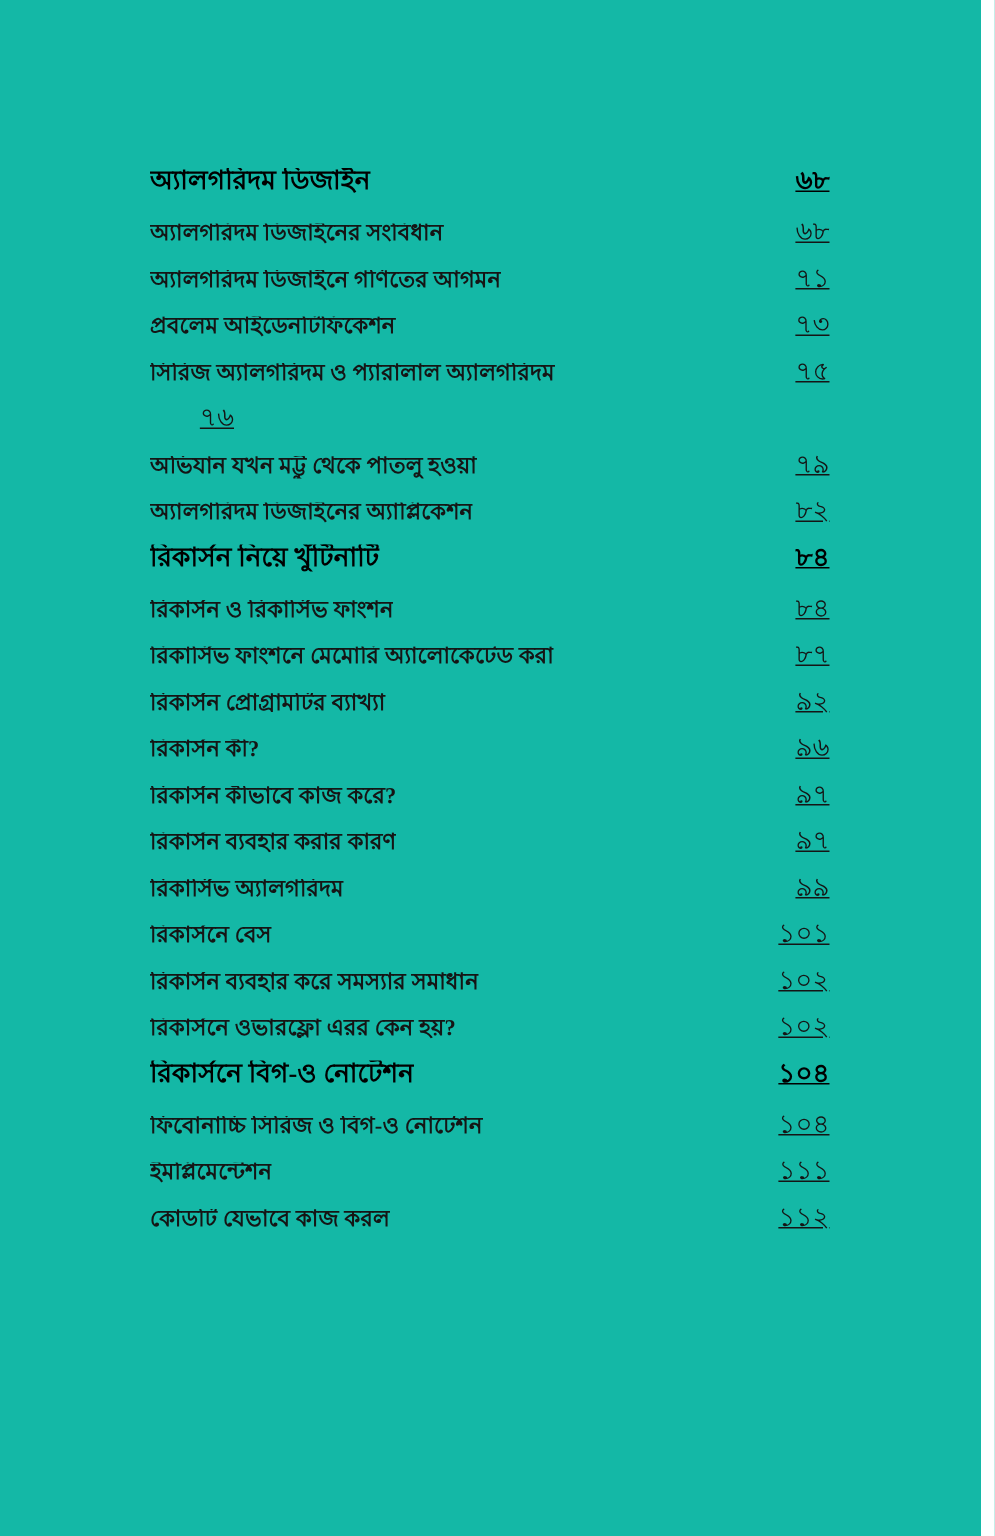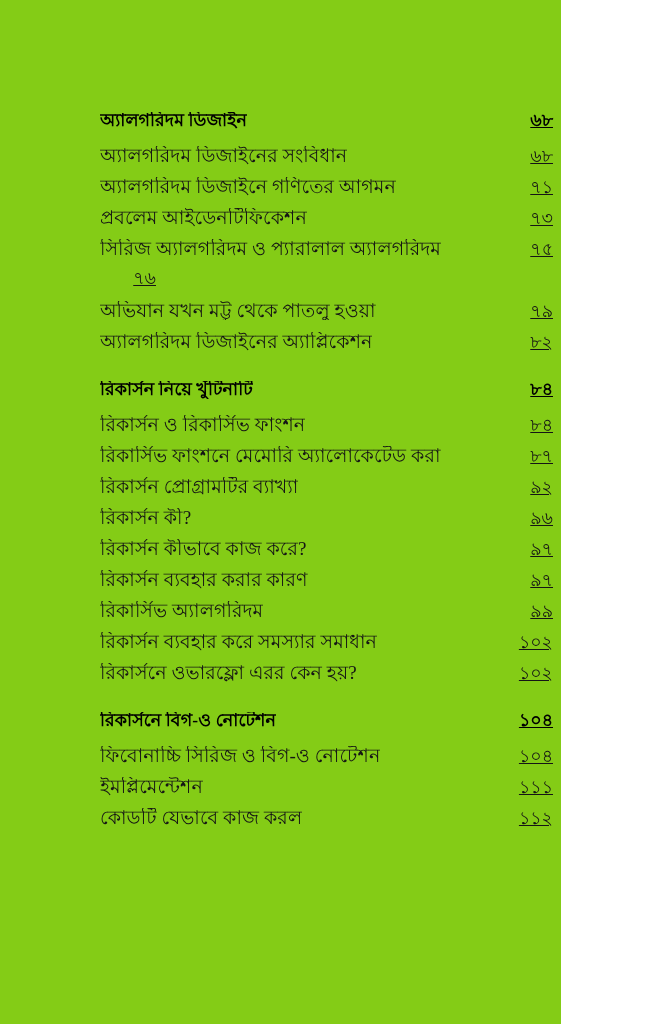--- a/index.html
+++ b/index.html
@@ -15,53 +15,52 @@
     overflow: hidden;
     font-family: "Liberation Serif", "DejaVu Serif", serif;
     color: #111111;
     -webkit-font-smoothing: antialiased;
   }
 
   .page {
     position: absolute;
     left: 0;
     top: 0;
-    width: 561px;
+    width: 654px;
     height: 1024px;
-    background: #84cc16;
+    background: #14b8a6;
   }
 
   .toc {
     position: absolute;
     left: 100px;
     top: 112px;
     width: 453px; 
   }
 
   .toc-section {
     margin: 0;
     padding: 0;
   }
   .toc-section + .toc-section {
-    margin-top: 18px;
   }
 
   .toc-row {
     display: flex;
     align-items: baseline;
     justify-content: space-between;
     width: 100%;
     line-height: 1.0;
     height: 31px;
     white-space: nowrap;
   }
 
   .toc-title {
-    font-size: 19px;
-    font-weight: 400;
+    font-size: 15px;
+    font-weight: 700;
     letter-spacing: 0.1px;
     color: #151515;
     flex: 0 1 auto;
     overflow: hidden;
   }
 
   .toc-page {
     font-size: 17.5px;
     font-weight: 400;
     color: #151515;
@@ -149,20 +148,24 @@
         </div>
         <div class="toc-row">
           <span class="toc-title">রিকার্সন ব্যবহার করার কারণ</span>
           <span class="toc-page">৯৭</span>
         </div>
         <div class="toc-row">
           <span class="toc-title">রিকার্সিভ অ্যালগরিদম</span>
           <span class="toc-page">৯৯</span>
         </div>
         <div class="toc-row">
+          <span class="toc-title">রিকার্সনে বেস</span>
+          <span class="toc-page">১০১</span>
+        </div>
+        <div class="toc-row">
           <span class="toc-title">রিকার্সন ব্যবহার করে সমস্যার সমাধান</span>
           <span class="toc-page">১০২</span>
         </div>
         <div class="toc-row">
           <span class="toc-title">রিকার্সনে ওভারফ্লো এরর কেন হয়?</span>
           <span class="toc-page">১০২</span>
         </div>
       </div>
       <div class="toc-section">
         <div class="toc-row is-heading">

